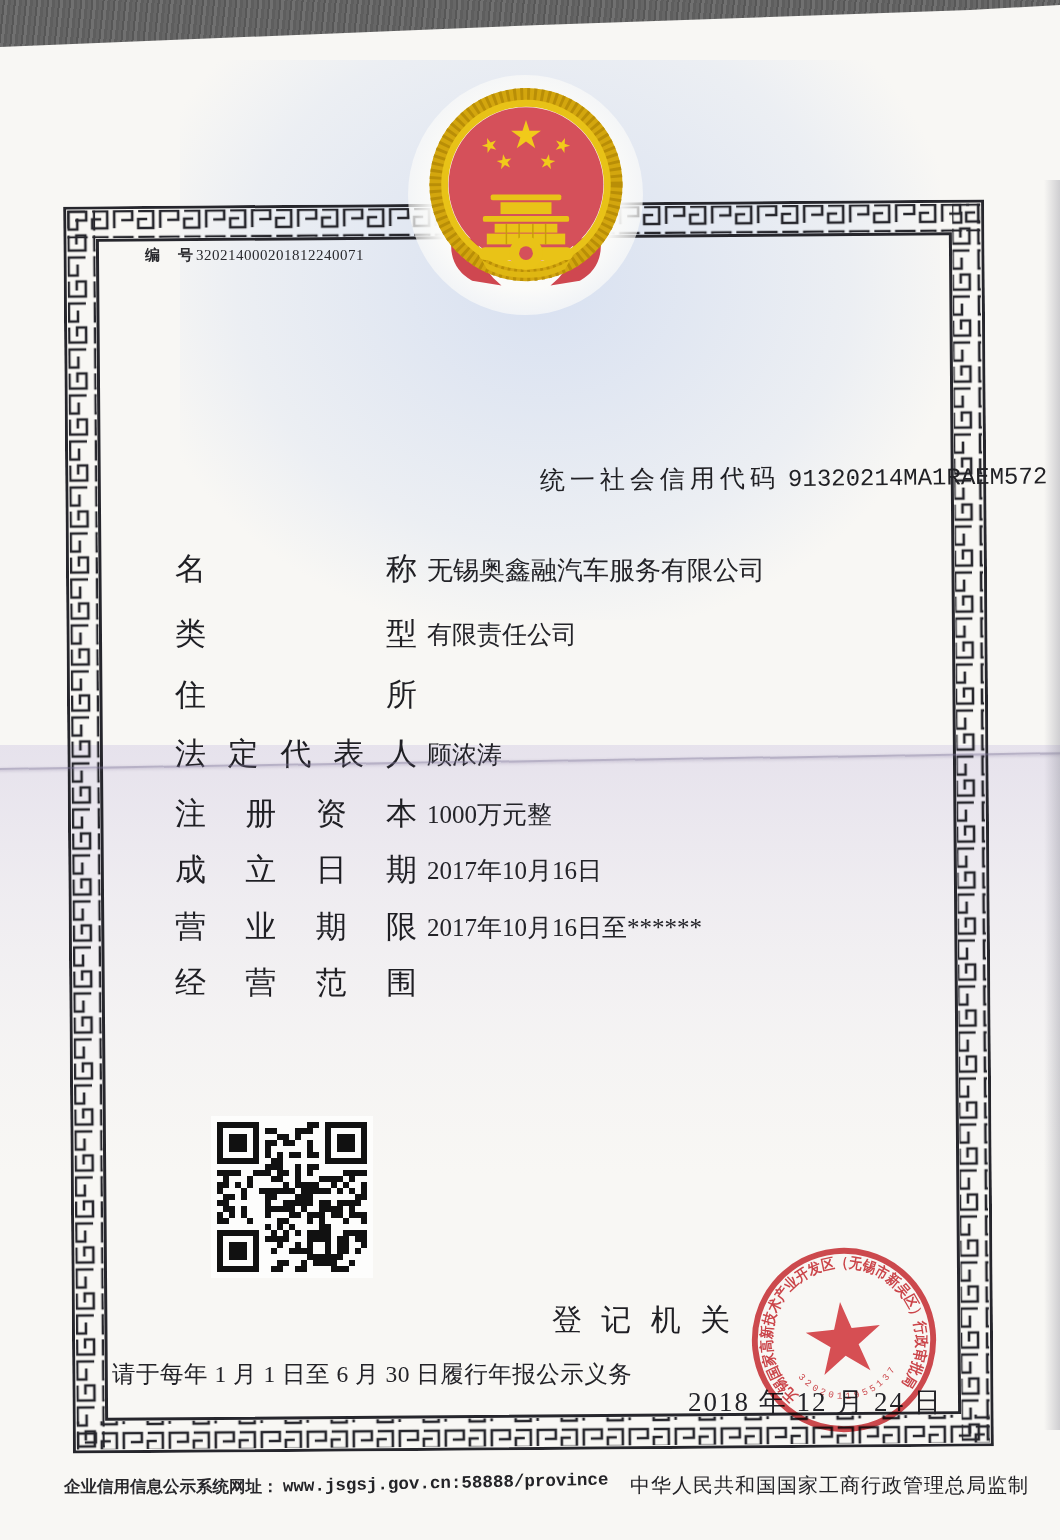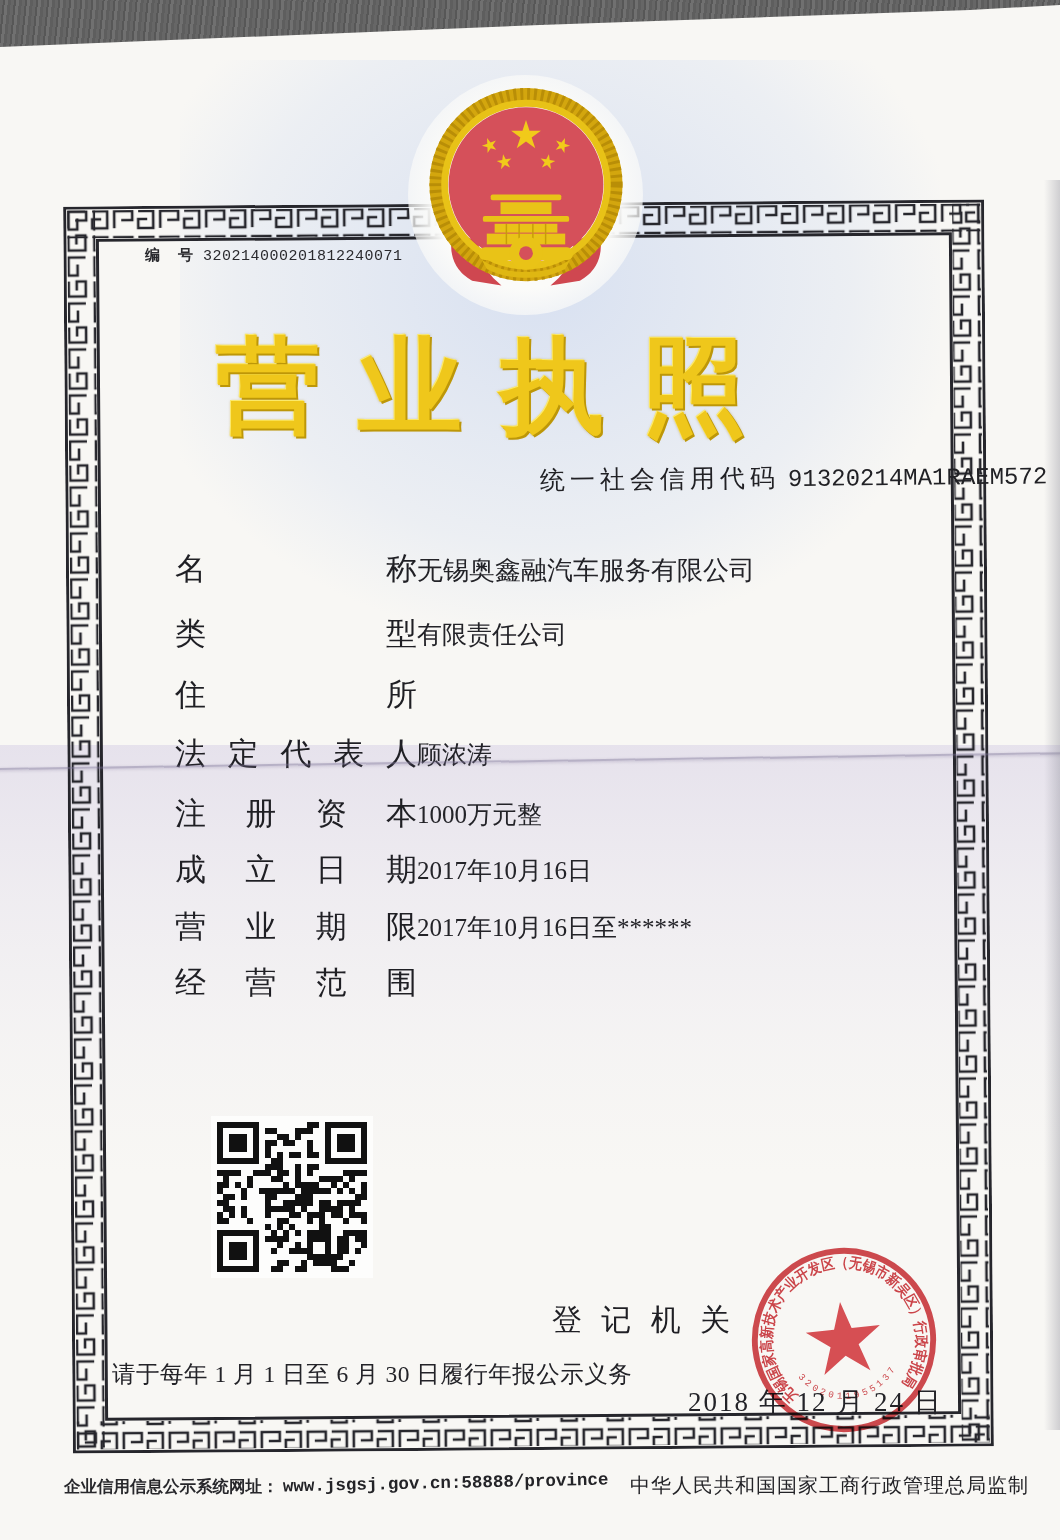--- a/index.html
+++ b/index.html
@@ -26,39 +26,39 @@
 
   
   .emblem-halo{position:absolute;left:408px;top:75px;width:235px;height:240px;border-radius:50%;
     background:radial-gradient(ellipse,#fbfbf9 55%,rgba(251,251,249,.6) 75%,rgba(251,251,249,0) 100%);}
   .emblem{position:absolute;left:428px;top:84px;width:196px;height:212px;}
 
   
   .serial{position:absolute;left:145px;top:246px;display:flex;align-items:baseline;
     font-size:15px;color:#2a2a2e;}
   .serial .spread{width:48px;font-family:"Liberation Serif",serif;font-weight:bold;}
-  .serial .num{margin-left:10px;font-family:Liberation Mono, monospace;letter-spacing:.5px;text-align:center;}
+  .serial .num{margin-left:3px;font-family:Liberation Serif, serif;letter-spacing:.5px;text-align:center;}
 
   
   .title{position:absolute;left:0;top:318px;width:1000px;text-align:center;
     font-family:"Liberation Sans",sans-serif;font-weight:900;font-size:104px;
     letter-spacing:38px;color:#efc71b;
     text-shadow:2px 2px 0 #bd9708,-1px -1px 0 #fbe96b,0 0 3px rgba(160,120,0,.6);}
 
   
   .credit{position:absolute;left:540px;top:461px;display:flex;align-items:baseline;white-space:nowrap;
     transform:rotate(-0.6deg);}
   .credit .lbl{font-size:25px;letter-spacing:5px;color:#212125;}
   .credit .val{margin-left:8px;font-family:"Liberation Mono",monospace;font-size:24px;letter-spacing:0;color:#212125;}
 
   
   .row{position:absolute;left:175px;display:flex;align-items:flex-start;}
   .row .lbl{width:242px;flex:0 0 242px;display:flex;justify-content:space-between;
     font-size:31px;color:#1f1f24;line-height:1.1;}
-  .row .val{font-size:25px;color:#232328;line-height:1.15;padding-top:4px;white-space:nowrap;}
+  .row .val{margin-left:10px;font-size:25px;color:#232328;line-height:1.15;padding-top:4px;white-space:nowrap;}
   .row .val.big{font-size:26px;}
   .row.scope .val{white-space:normal;width:536px;line-height:1.33;font-size:24.5px;text-align:justify;padding-top:2px;}
 
   .spread{display:flex;justify-content:space-between;}
 
   
   .qr{position:absolute;left:211px;top:1116px;width:162px;height:162px;}
   .qr svg{width:100%;height:100%;}
 
   
@@ -149,21 +149,20 @@
   </svg>
 
   <div class="serial">
     <span class="spread">
         <span>编</span>
         <span>号</span>
       </span>
     <span class="num">320214000201812240071</span>
   </div>
 
-  <div class="title">营业执照</div>
 
   <div class="credit">
     <span class="lbl">统一社会信用代码</span>
     <span class="val">91320214MA1RAEM572</span>
   </div>
 
   <div class="row" style="top:552px">
     <div class="lbl">
         <span>名</span>
         <span>称</span>

